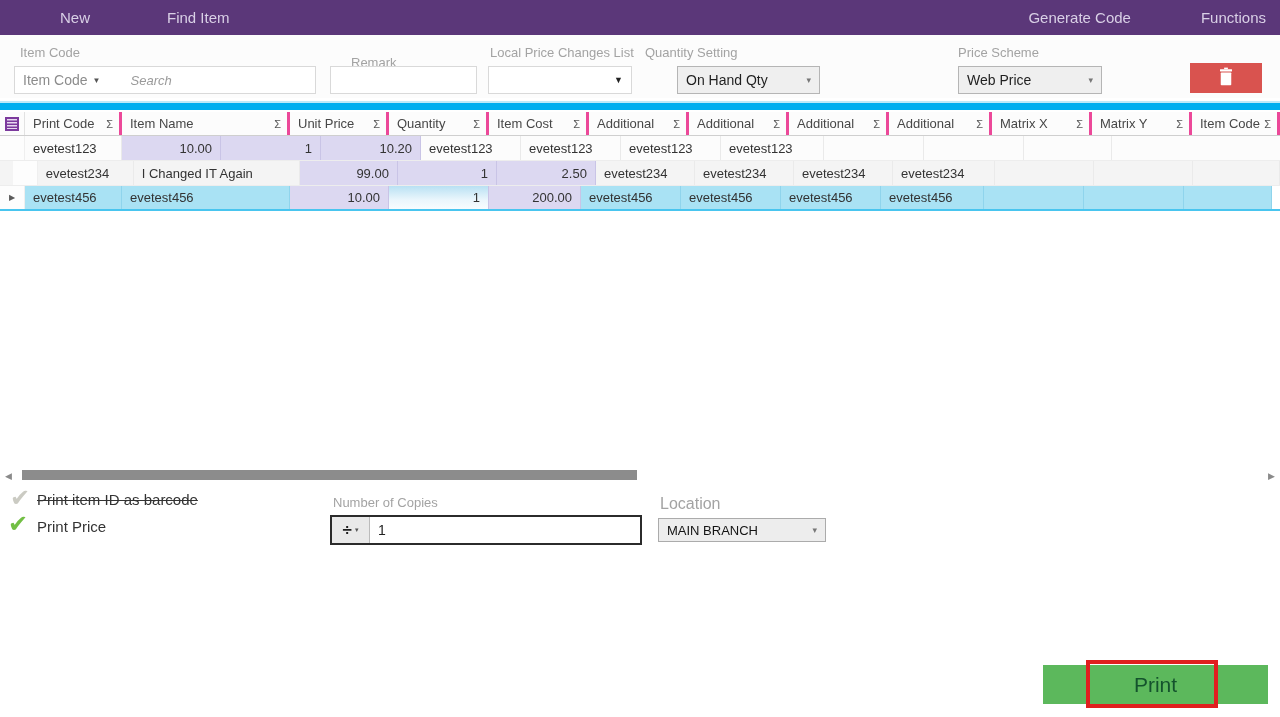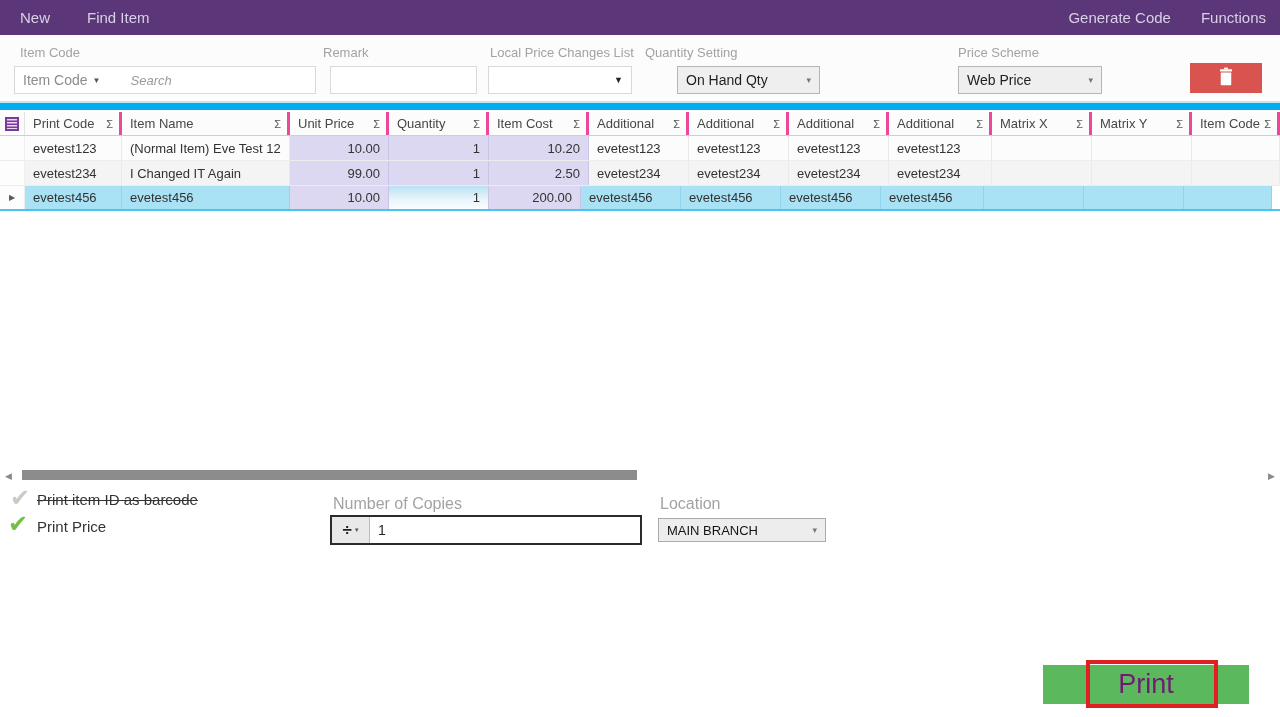--- a/index.html
+++ b/index.html
@@ -10,27 +10,27 @@
   }
 
   
   .menubar {
     position:absolute; top:0; left:0; width:1280px; height:35px;
     background:#5b3779; display:flex; align-items:center;
     color:#d9d0e6; font-size:15px;
   }
   .menu-left { display:flex; gap:37px; padding-left:20px; }
   .menu-right { margin-left:auto; display:flex; gap:30px; padding-right:14px; }
-  .menu-item { cursor:default; white-space:nowrap; }
+  .menu-item { cursor:default; white-space:nowrap;margin-left:40px; }
 
   
   .toolbar { position:absolute; top:35px; left:0; width:1280px; height:63px; background:#fcfcfc; }
   .field-label { position:absolute; top:10px; font-size:13px; color:#a3a3a3; white-space:nowrap; }
   .lbl-item-code { left:20px; }
-  .lbl-remark { left:323px; }
+  .lbl-remark { left:351px;margin-top:10px; }
   .lbl-local-price { left:490px; }
   .lbl-qty-setting { left:645px; }
   .lbl-price-scheme { left:958px; }
 
   .tb-control { position:absolute; top:31px; height:28px; }
   .box-white { background:#ffffff; border:1px solid #d9d9d9; }
   .box-gray  { background:#efefef; border:1px solid #b5b5b5; }
 
   .item-code-box { left:14px; width:302px; display:flex; align-items:center; padding:0 8px; }
   .ic-selector { color:#8c8c8c; font-size:14px; display:flex; align-items:center; gap:5px; cursor:default; }
@@ -66,21 +66,21 @@
   }
   .sigma { font-size:11px; color:#555; margin-left:4px; }
   .corner { width:25px; display:flex; align-items:center; justify-content:center; border-right:1px solid #e2e2e2; }
   .corner-icon {
     width:14px; height:14px; border:2px solid #7c3a9d; background:
       repeating-linear-gradient(180deg,#e7d9f0 0px,#e7d9f0 1px,#7c3a9d 2px,#7c3a9d 3px);
   }
 
   .grid-row { display:flex; height:25px; font-size:13px; color:#333; border-bottom:1px solid #ededed; }
   .grid-row.r0 { background:#fcfcfc; }
-  .grid-row.r1 { background:#f4f4f4; }
+  .grid-row.r1 { background:#f4f4f4;padding-left:13px; }
   .grid-row.rsel { border-bottom:2px solid #49c5ef; }
   .selector { width:25px; display:flex; align-items:center; justify-content:center; color:#5a5a5a; font-size:8px; border-right:1px solid #efefef; background:#fdfdfd; }
   .gcell { display:flex; align-items:center; padding:0 8px; border-right:1px solid #eaeaea; white-space:nowrap; overflow:hidden; }
   .gcell.right { justify-content:flex-end; }
   .cell-tint { background:#dcd8f1; border-right-color:#c9c4e6; }
   .cell-sel  { background:#a9e2f4; border-right-color:#8fd4ec; }
   .cell-focus { background:linear-gradient(180deg,#b9e1f3 0%,#eaf6fc 60%,#f8fcfe 100%); border-right-color:#c9c4e6; }
 
   
   .hscroll-left  { position:absolute; left:5px;  top:471px; font-size:9px; color:#8a8a8a; cursor:pointer; }
@@ -88,21 +88,21 @@
   .hscroll-thumb { position:absolute; left:22px; top:470px; width:615px; height:10px; background:#8c8c8c; cursor:grab; }
 
   
   .check-icon { position:absolute; font-size:24px; line-height:24px; cursor:pointer; }
   .check-gray  { left:10px; top:486px; color:#cbcbc3; }
   .check-green { left:8px;  top:512px; color:#72bf44; }
   .check-label { position:absolute; font-size:15px; color:#333; cursor:default; }
   .lbl-barcode { left:37px; top:491px; text-decoration:line-through; }
   .lbl-print-price { left:37px; top:518px; }
 
-  .lbl-copies { position:absolute; left:333px; top:495px; font-size:16px; color:#a3a3a3; }
+  .lbl-copies { position:absolute; left:333px; top:495px; font-size:13px; color:#a3a3a3; }
   .copies-box {
     position:absolute; left:330px; top:515px; width:312px; height:30px;
     border:2px solid #2b2b2b; background:#fff; display:flex; align-items:stretch;
   }
   .spin-btn {
     width:38px; background:#e9e9e9; border-right:1px solid #bbb;
     display:flex; align-items:center; justify-content:center; gap:3px; cursor:pointer;
   }
   .spin-glyph { font-size:17px; font-weight:bold; color:#1e1e1e; }
   .spin-caret { font-size:7px; color:#555; }
@@ -111,22 +111,22 @@
   .lbl-location { position:absolute; left:660px; top:495px; font-size:16px; color:#a3a3a3; }
   .location-box {
     position:absolute; left:658px; top:518px; width:168px; height:24px;
     background:#ededed; border:1px solid #ababab;
     display:flex; align-items:center; justify-content:space-between;
     padding:0 8px; font-size:13px; color:#141414; cursor:default;
   }
 
   
   .print-btn {
-    position:absolute; left:1043px; top:665px; width:206px; height:39px;
-    background:#5cb85c; border:none; color:#701a75; font-size:27px;
+    position:absolute; left:1043px; top:665px; width:225px; height:39px;
+    background:#5cb85c; border:none; color:#14532d; font-size:21px;
     display:flex; align-items:center; justify-content:center; cursor:pointer;
     font-family:"Liberation Sans",sans-serif;
   }
   .annotation-rect {
     position:absolute; left:1086px; top:660px; width:132px; height:48px;
     border:4px solid #e01f1f; pointer-events:none; z-index:5;
   }
 
   .trash-svg { width:18px; height:20px; }
 </style>
@@ -242,21 +242,20 @@
       </div>
       <div class="hcell" style="width: 88px;">
         <span>Item Code</span>
         <span class="sigma">Σ</span>
       </div>
     </div>
   <div id="grid-body">
       <div class="grid-row r0">
         <div class="selector"></div>
         <div class="gcell" style="width: 97px;">evetest123</div>
-        <div class="gcell" style="width: 168px;">(Normal Item) Eve Test 12</div>
         <div class="gcell right cell-tint" style="width: 99px;">10.00</div>
         <div class="gcell right cell-tint" style="width: 100px;">1</div>
         <div class="gcell right cell-tint" style="width: 100px;">10.20</div>
         <div class="gcell" style="width: 100px;">evetest123</div>
         <div class="gcell" style="width: 100px;">evetest123</div>
         <div class="gcell" style="width: 100px;">evetest123</div>
         <div class="gcell" style="width: 103px;">evetest123</div>
         <div class="gcell" style="width: 100px;"></div>
         <div class="gcell" style="width: 100px;"></div>
         <div class="gcell" style="width: 88px;"></div>

